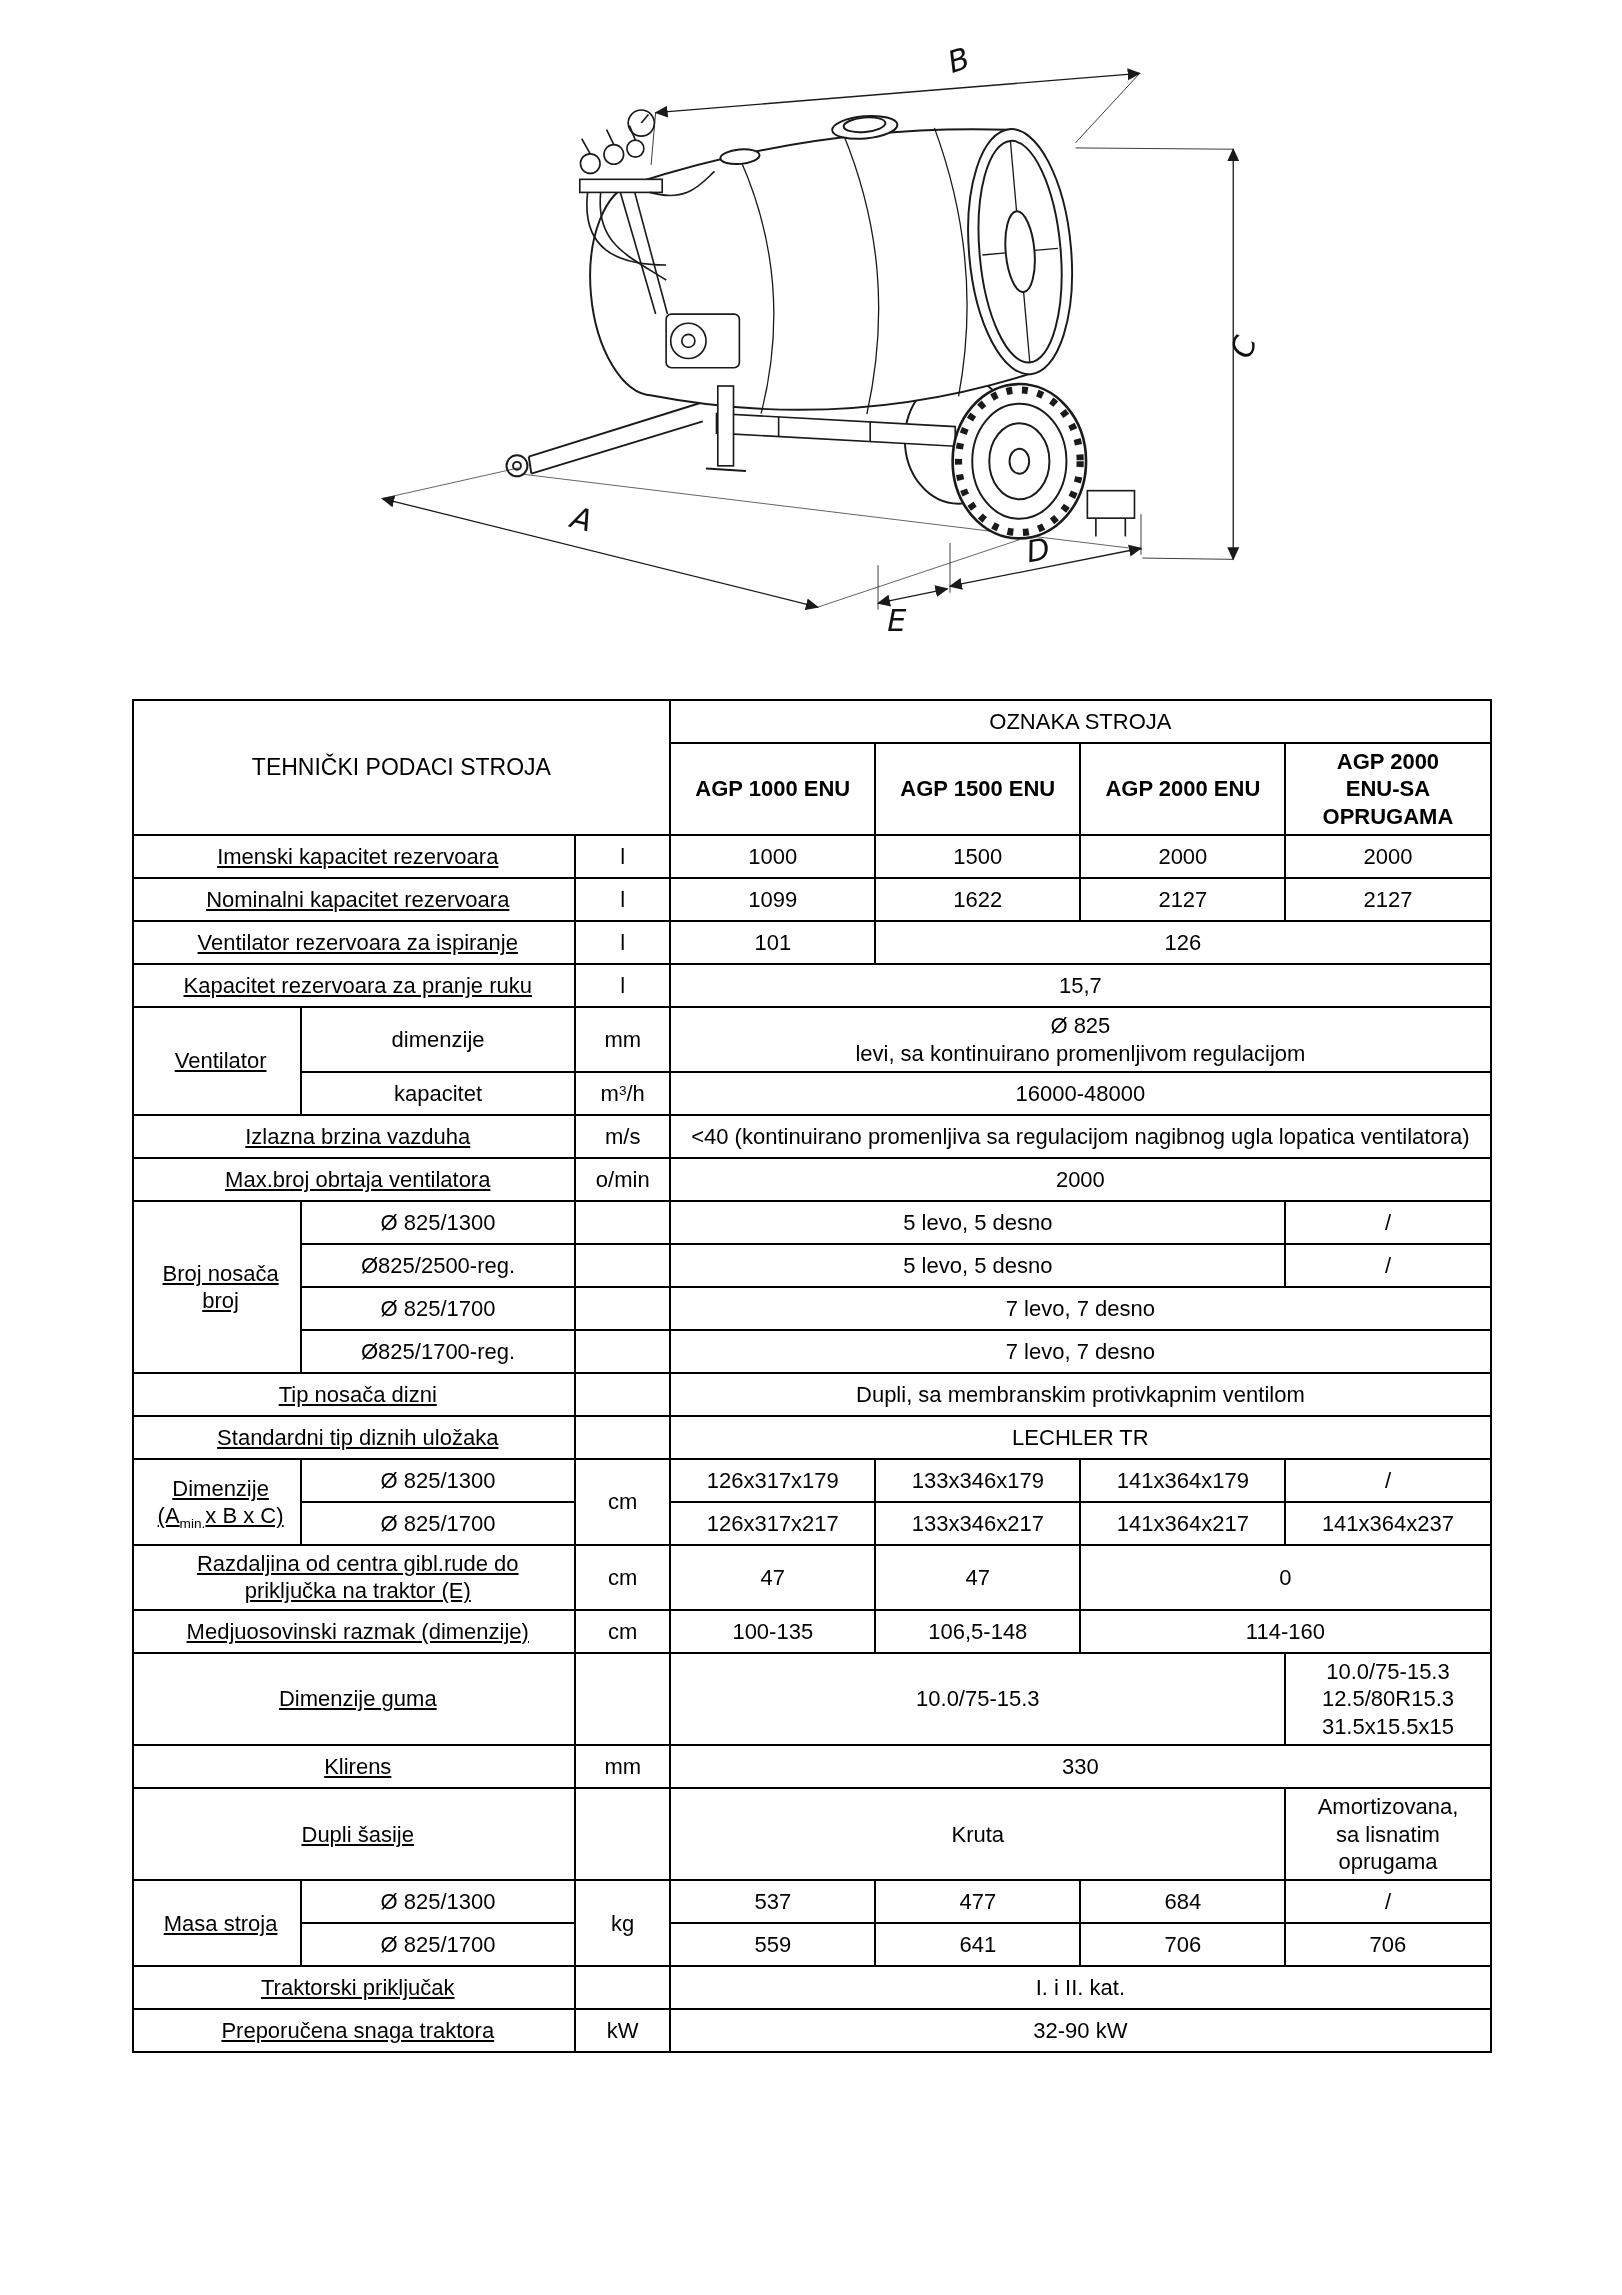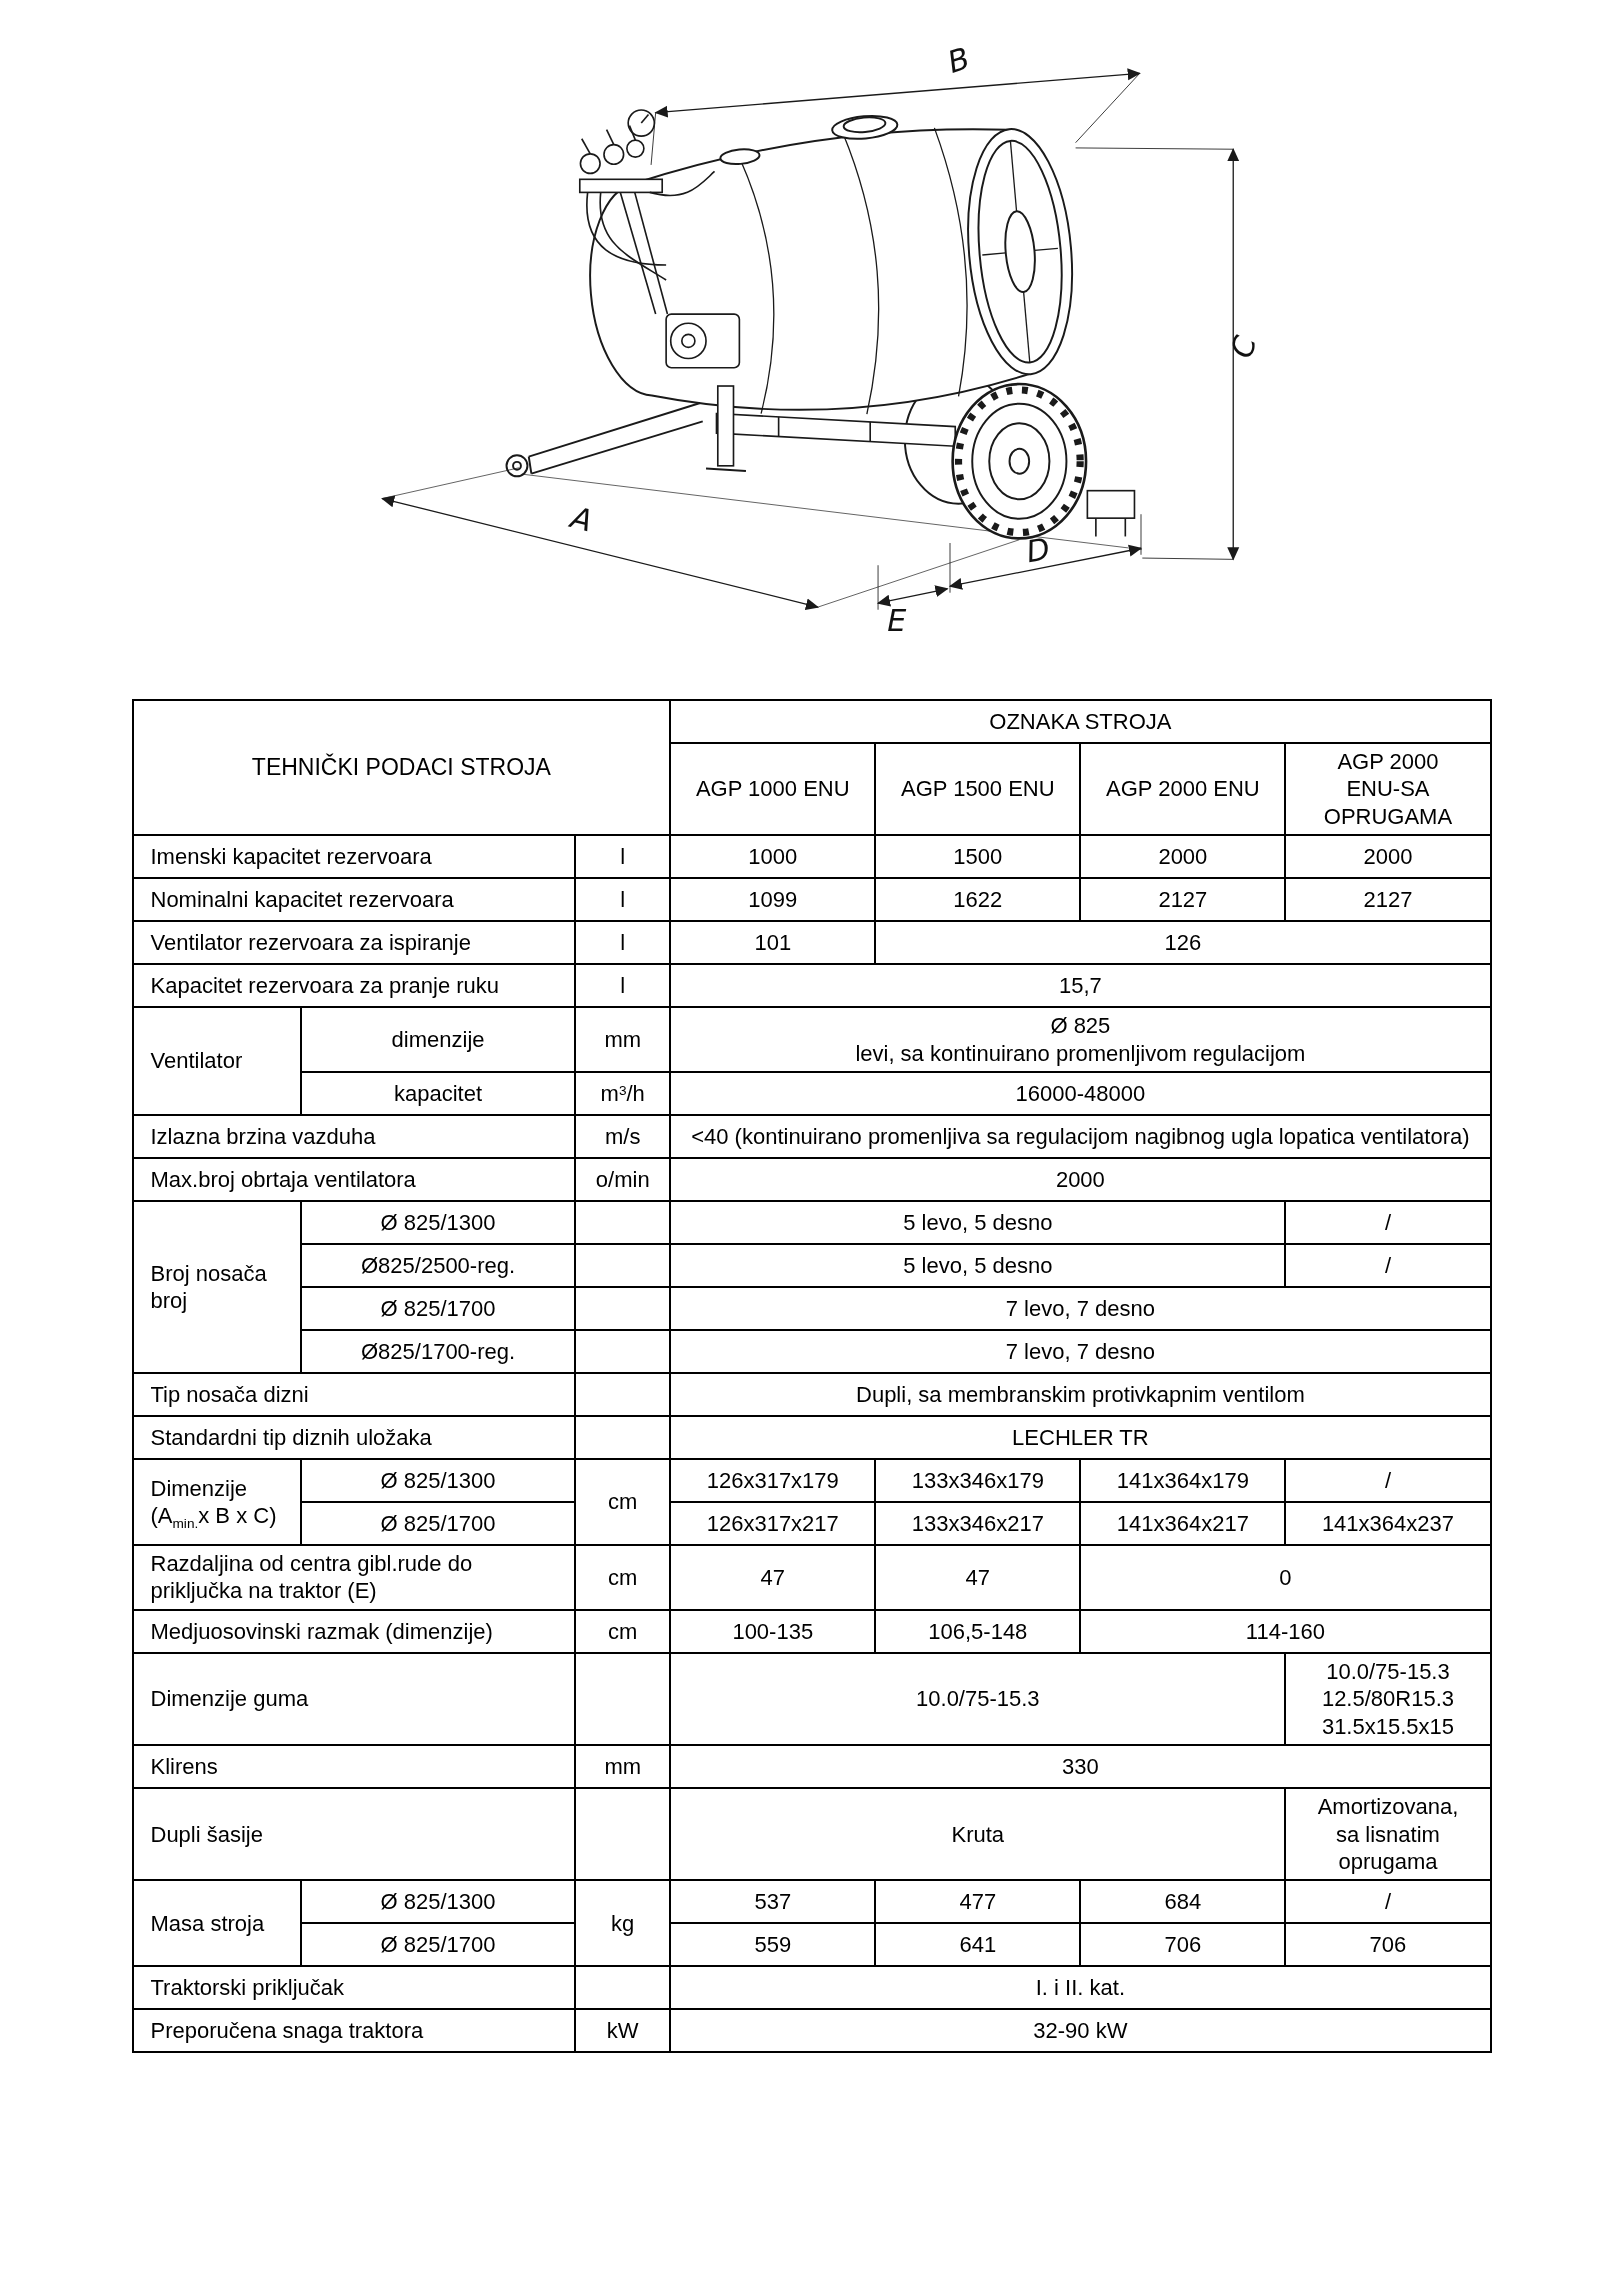--- a/index.html
+++ b/index.html
@@ -35,23 +35,23 @@
   }
   table.spec td {
     border:2px solid #000;
     padding:3.9px 9.2px;
     height:43px;
     vertical-align:middle;
     text-align:center;
     line-height:1.25;
     overflow:hidden;
   }
-  table.spec td.name { text-align:left; padding-left:17px; }
+  table.spec td.name { text-align:center; padding-left:17px;text-decoration:underline; }
   table.spec td.hdrL { font-size:23px;border-radius:20px; }
-  table.spec td.model { font-weight:normal;margin-left:29px; }
+  table.spec td.model { font-weight:bold;margin-left:29px; }
   sub { font-size:62%; vertical-align:baseline; position:relative; top:0.35em; }
   sup { font-size:62%; vertical-align:baseline; position:relative; top:-0.45em; }
 </style>
 </head>
 <body>
 
 <div class="figure">
   <svg viewBox="0 0 1460 930">
     <defs>
       <marker id="arr" viewBox="0 0 12 12" refX="10" refY="6" markerWidth="11" markerHeight="11" orient="auto-start-reverse">

